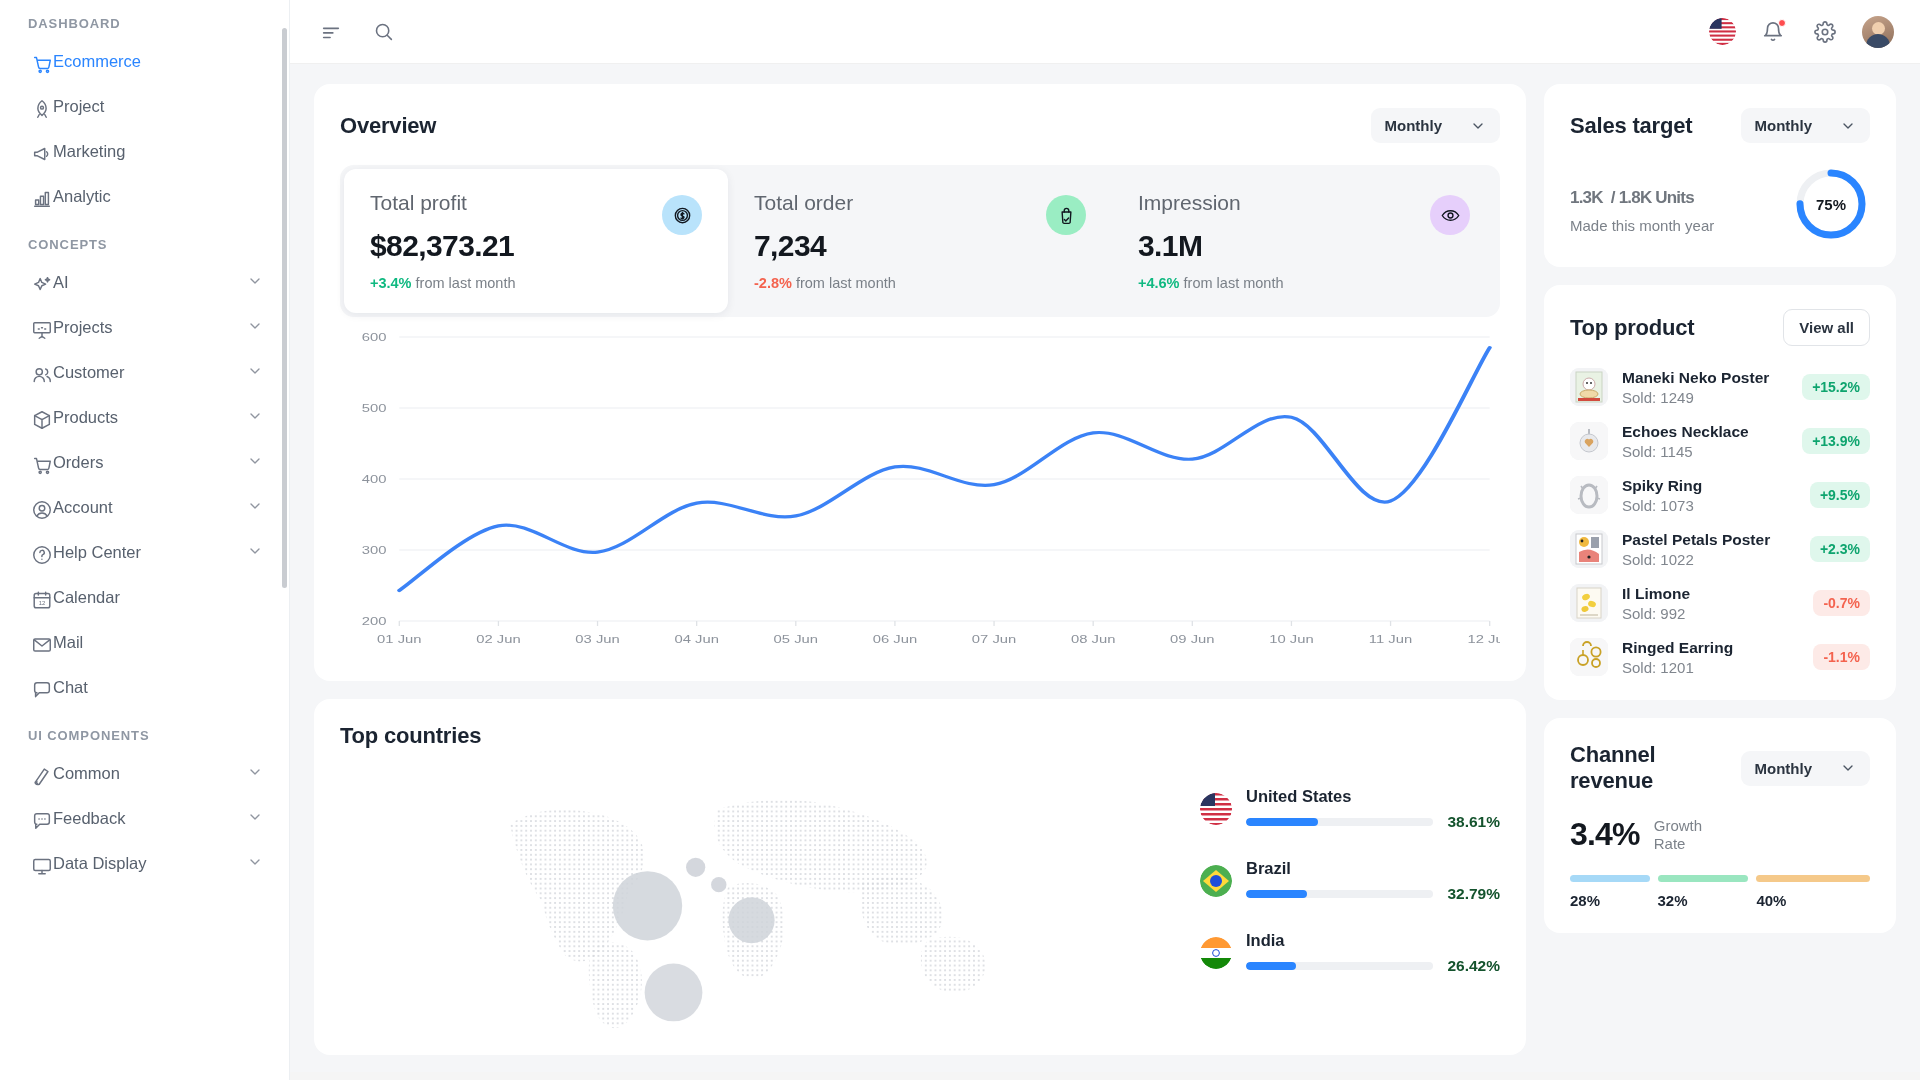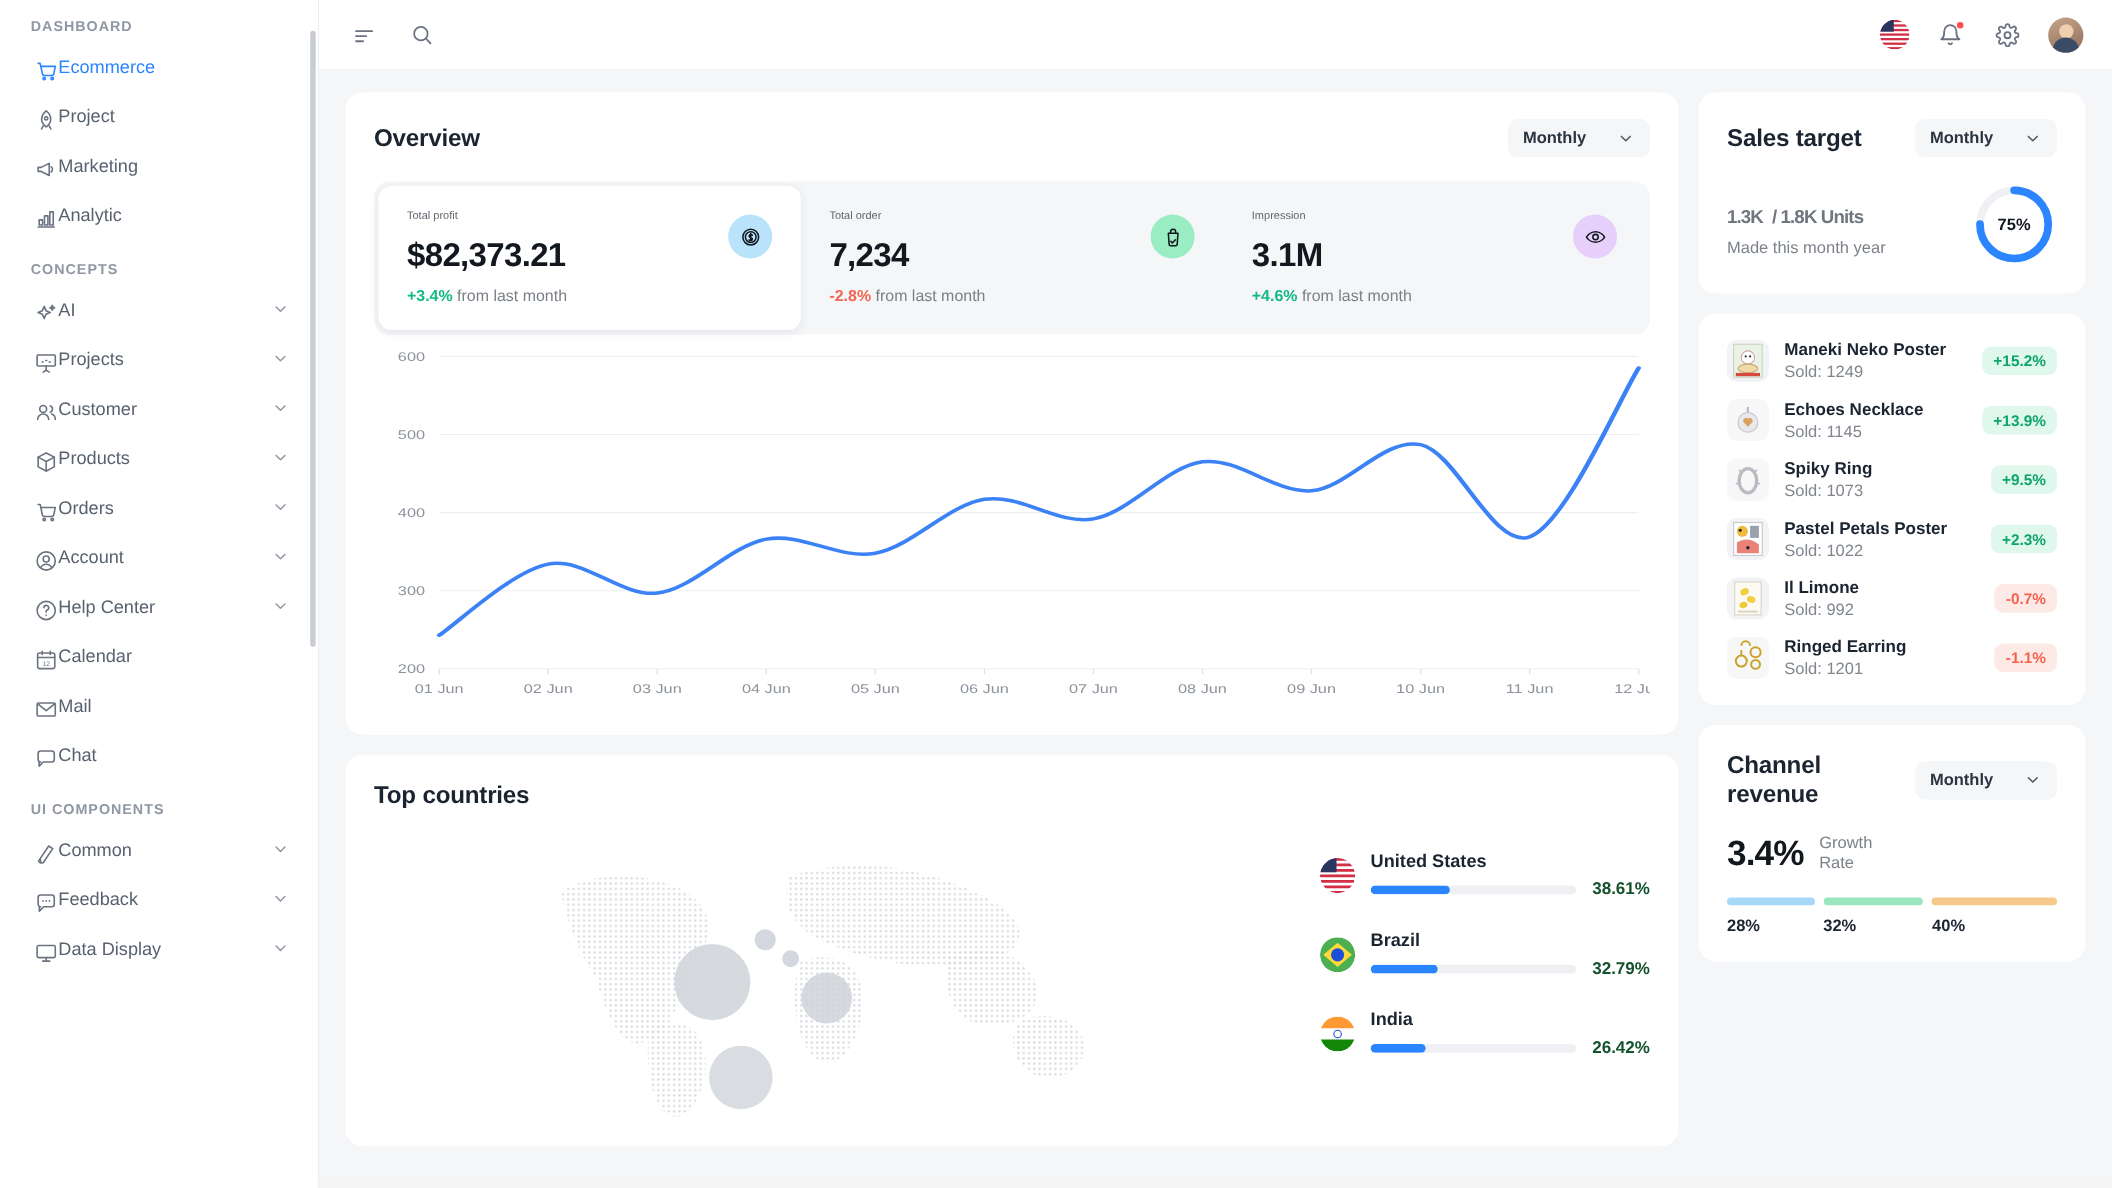--- a/index.html
+++ b/index.html
@@ -77,21 +77,21 @@
   }
   .select svg { width: 16px; height: 16px; stroke: #4b5563; fill: none; stroke-width: 2; stroke-linecap: round; stroke-linejoin: round; }
 
   
   .stat-strip { background: #f5f6f8; border-radius: 14px; display: flex; padding: 4px; }
   .stat {
     flex: 1; padding: 22px 26px; border-radius: 12px;
     display: flex; align-items: flex-start; justify-content: space-between; gap: 10px;
   }
   .stat.raised { background: #fff; box-shadow: 0 2px 10px rgba(20,30,50,.07); }
-  .stat-label { font-size: 10px; color: #60666f; margin-bottom: 14px; }
+  .stat-label { font-size: 21px; color: #60666f; margin-bottom: 14px; }
   .stat-value { font-size: 30px; font-weight: 700; color: #13181f; letter-spacing: -0.6px; margin-bottom: 12px; }
   .stat-delta { font-size: 14.5px; color: #7a8088; }
   .stat-delta b { font-weight: 700; }
   .up { color: #10b981; }
   .down { color: #f4634f; }
   .stat-ic { width: 40px; height: 40px; border-radius: 50%; display: flex; align-items: center; justify-content: center; flex-shrink: 0; margin-top: 4px;}
   .stat-ic svg { width: 21px; height: 21px; stroke: #11171f; fill: none; stroke-width: 1.6; stroke-linecap: round; stroke-linejoin: round; }
 
   
   .chart-wrap { margin-top: 10px; position: relative; height: 330px; }
@@ -638,20 +638,24 @@
               <svg id="targetRing" viewBox="0 0 78 78" style="width:78px;height:78px">
                   <circle cx="39" cy="39" r="31" fill="none" stroke="#eef0f3" stroke-width="7"></circle>
                   <circle cx="39" cy="39" r="31" fill="none" stroke="#2a85ff" stroke-width="7" stroke-linecap="round" stroke-dasharray="146.08405839192537 48.6946861306418" transform="rotate(-90 39 39)"></circle>
                 </svg>
               <span class="ring-label">75%</span>
             </div>
           </div>
         </section>
 
         <section class="card">
+          <div class="card-head">
+            <h2 class="card-title">Top product</h2>
+            <button class="btn-outline">View all</button>
+          </div>
           <div class="prod-list" id="prod-list">
               <div class="prod-row">
                 <span class="prod-thumb"><svg viewBox="0 0 38 38" width="38" height="38">
                     <rect width="38" height="38" fill="#f2f3f5"></rect>
                     <rect x="6" y="4" width="26" height="30" fill="#e9f2e4" stroke="#c9d4c3"></rect>
                     <circle cx="19" cy="16" r="6" fill="#fff" stroke="#caa"></circle>
                     <circle cx="17" cy="15" r="1" fill="#333"></circle>
                     <circle cx="21" cy="15" r="1" fill="#333"></circle>
                     <ellipse cx="19" cy="26" rx="9" ry="4" fill="#f0d9a8" stroke="#c9a96a"></ellipse>
                     <rect x="8" y="30" width="22" height="3" fill="#d24b3e"></rect>

